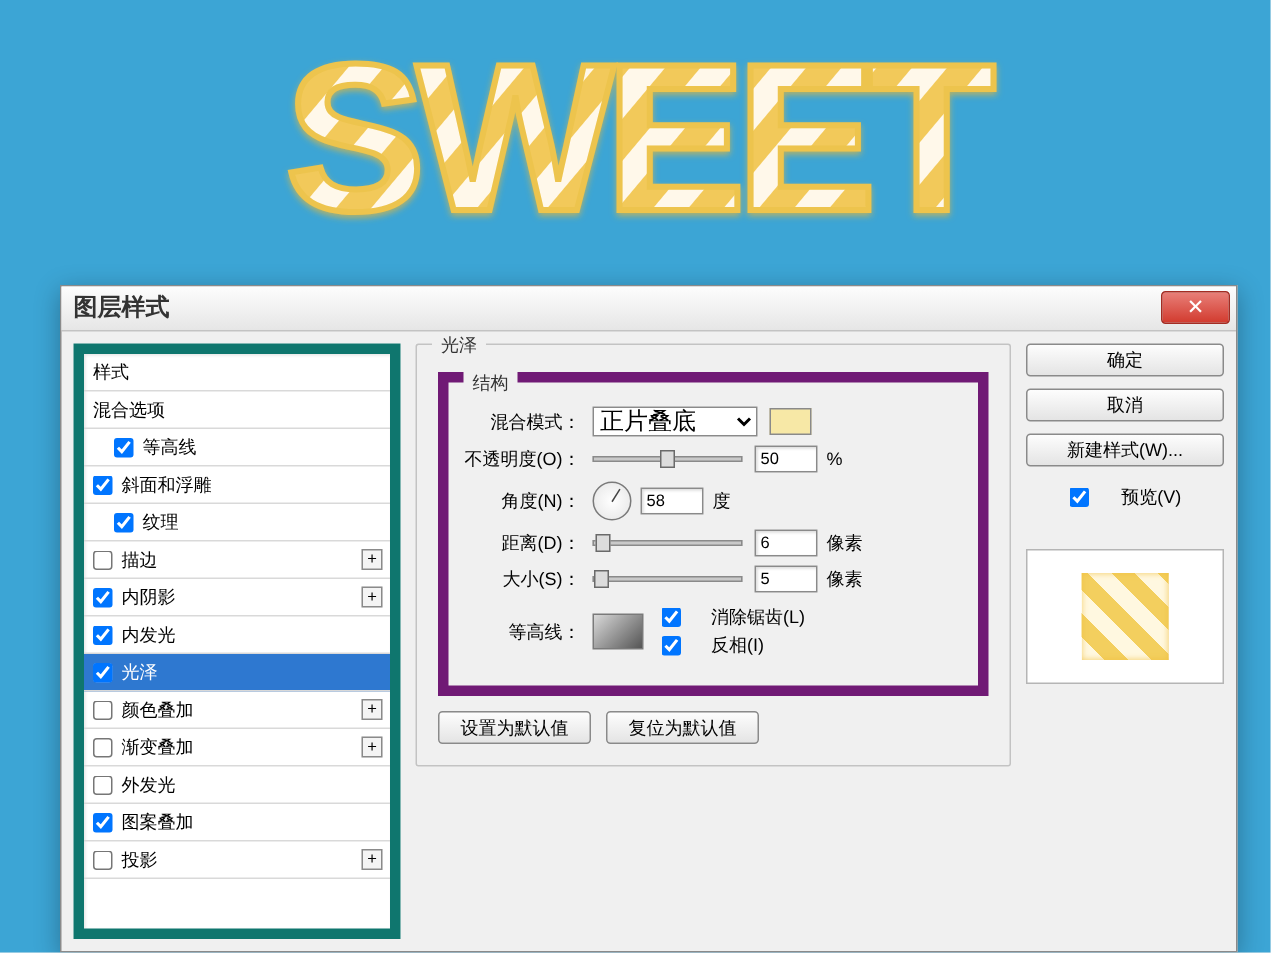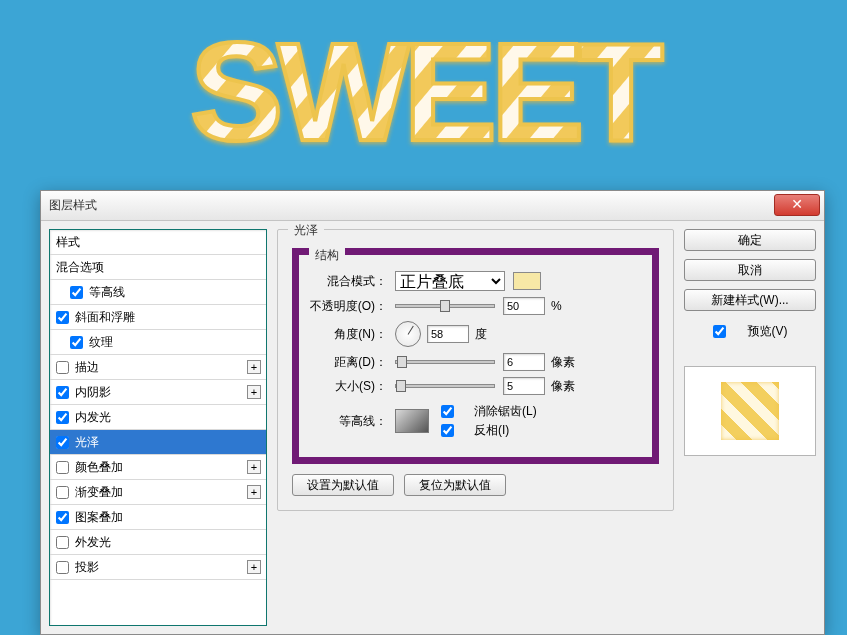--- a/index.html
+++ b/index.html
@@ -33,21 +33,21 @@
   }
   .titlebar {
     height: 30px;
     background: linear-gradient(#fdfdfd, #e6e6e6);
     border-bottom: 1px solid #c3c3c3;
     display: flex;
     align-items: center;
     padding: 0 8px;
     position: relative;
   }
-  .titlebar-title { font-size: 12px; color: #333; }
+  .titlebar-title { font-size: 16px; color: #333; font-weight: bold; }
   .close-btn {
     position: absolute;
     right: 4px;
     top: 3px;
     width: 46px;
     height: 22px;
     background: linear-gradient(#e87f78, #d23b2f);
     border: 1px solid #a32c23;
     border-radius: 3px;
     color: #fff;
@@ -59,21 +59,21 @@
   .dialog-body {
     display: flex;
     height: calc(100% - 30px);
     padding: 8px;
     gap: 10px;
   }
 
   .style-list {
     width: 218px;
     background: #fff;
-    border: 1px solid #0f766e;
+    border: 7px solid #0f766e;
     box-shadow: inset 1px 1px 2px rgba(0,0,0,0.1);
     overflow-y: auto;
   }
   .style-row {
     height: 25px;
     border-bottom: 1px solid #d9d9d9;
     display: flex;
     align-items: center;
     padding: 0 6px;
     position: relative;
@@ -307,26 +307,26 @@
         <input type="checkbox" style="">
         <span>颜色叠加</span>
         <div class="plus-btn">+</div>
       </div>
       <div class="style-row">
         <input type="checkbox" style="">
         <span>渐变叠加</span>
         <div class="plus-btn">+</div>
       </div>
       <div class="style-row">
-        <input type="checkbox" checked="" style="">
-        <span>图案叠加</span>
-      </div>
-      <div class="style-row">
         <input type="checkbox" style="">
         <span>外发光</span>
+      </div>
+      <div class="style-row">
+        <input type="checkbox" checked="" style="">
+        <span>图案叠加</span>
       </div>
       <div class="style-row">
         <input type="checkbox" style="">
         <span>投影</span>
         <div class="plus-btn">+</div>
       </div>
     </div>
 
     <div class="settings-pane">
       <div class="group">

